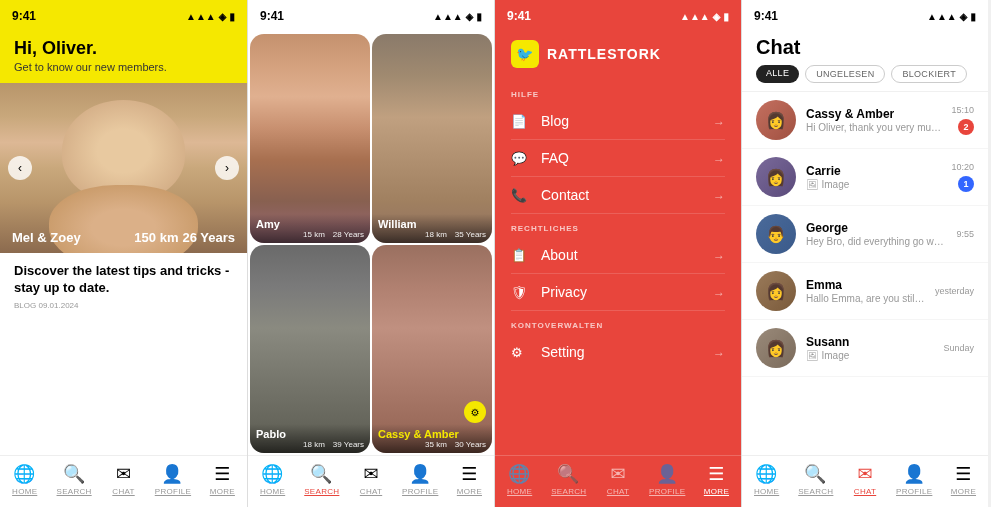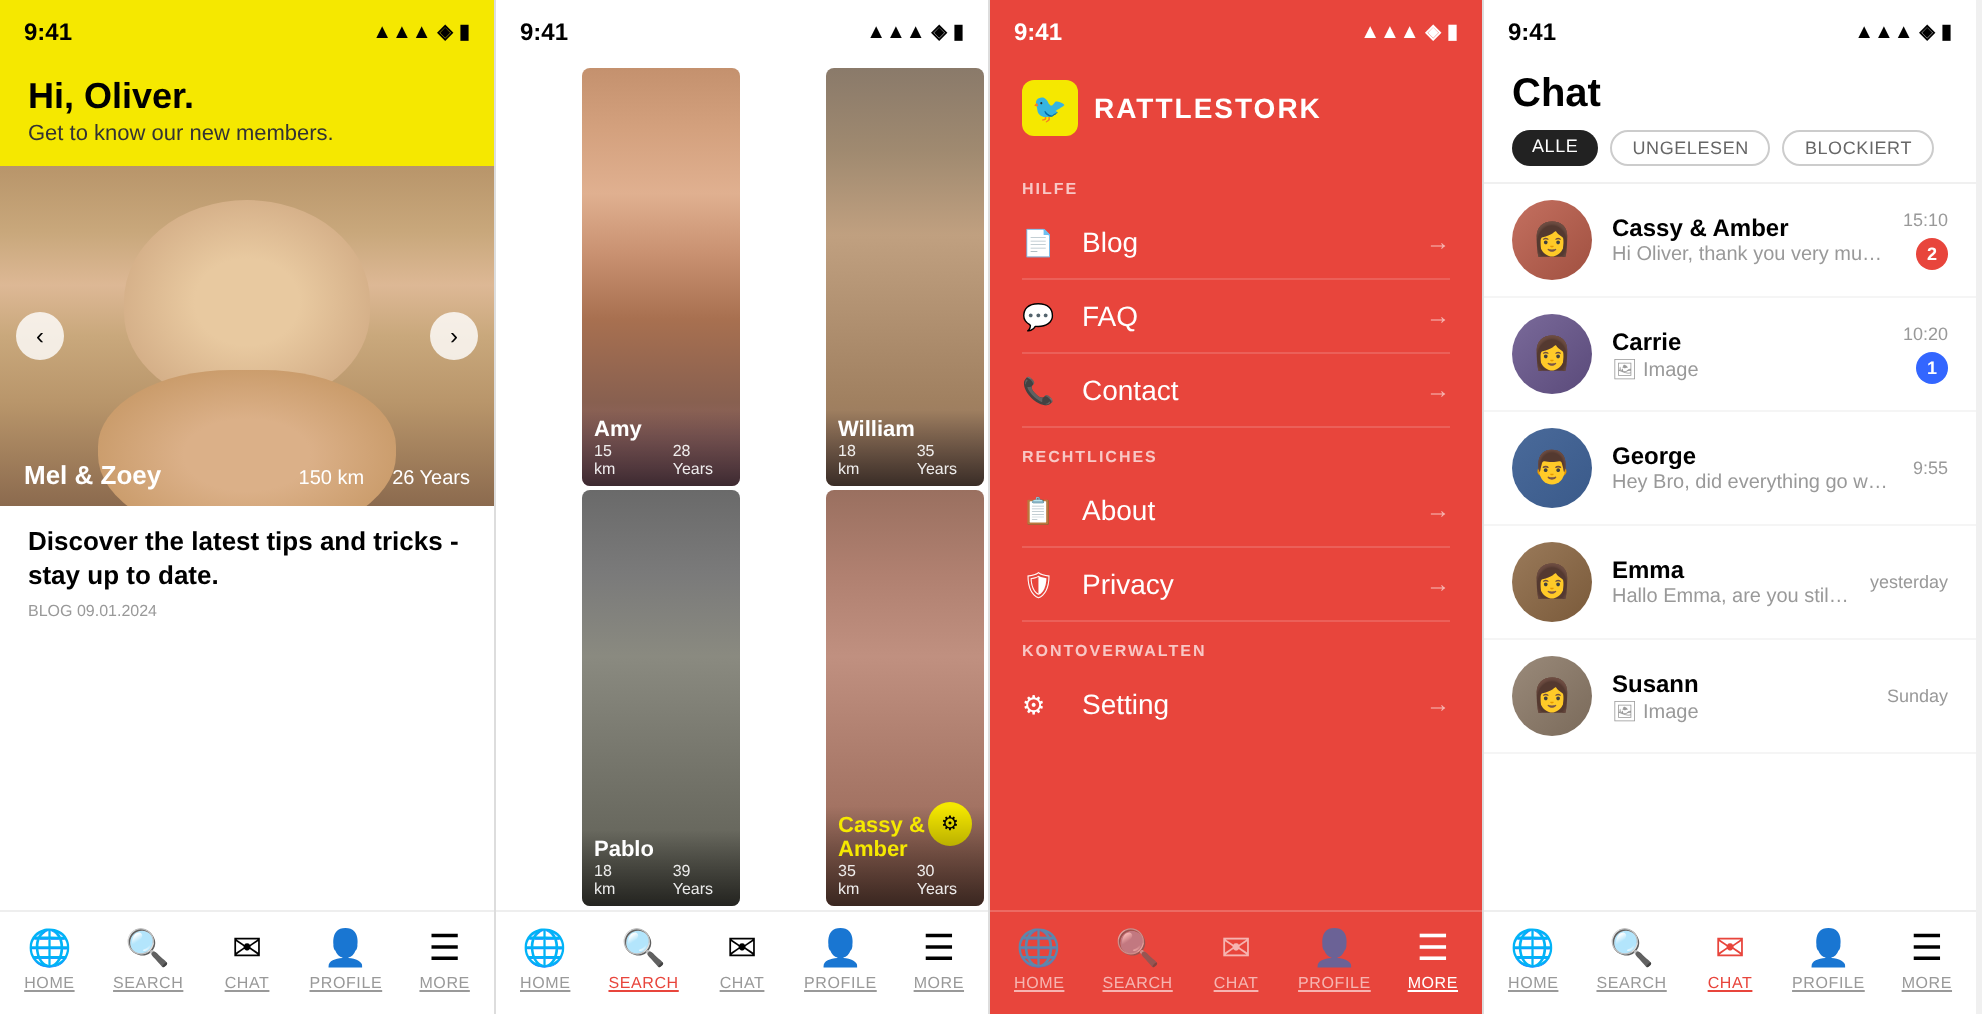--- a/index.html
+++ b/index.html
@@ -102,24 +102,25 @@
       color: #fff;
       font-weight: 700;
       font-size: 13px;
       z-index: 2;
     }
     .slide-meta {
       position: absolute;
       bottom: 8px;
       right: 12px;
       color: #fff;
-      font-size: 10px;
+      font-size: 13px;
       z-index: 2;
       display: flex;
-      gap: 14px;
+      gap: 4px;
+      font-weight: bold;
     }
     .slide-arrow {
       position: absolute;
       top: 50%;
       transform: translateY(-50%);
       width: 24px;
       height: 24px;
       background: rgba(255,255,255,0.8);
       border-radius: 50%;
       display: flex;
@@ -194,31 +195,30 @@
       flex: 1;
       display: grid;
       grid-template-columns: 1fr 1fr;
       gap: 2px;
       overflow: hidden;
       padding: 2px;
     }
     .grid-card {
       position: relative;
       overflow: hidden;
-      border-radius: 4px;
-      margin-left: 41px;
+      border-radius: 14px;
     }
     .grid-card-overlay {
       position: absolute;
       bottom: 0; left: 0; right: 0;
       background: linear-gradient(transparent, rgba(0,0,0,0.6));
       padding: 4px 6px;
     }
     .grid-card-name { color: #fff; font-size: 11px; font-weight: 700; }
-    .grid-card-meta { color: rgba(255,255,255,0.9); font-size: 8px; display: flex; gap: 20px; }
+    .grid-card-meta { color: rgba(255,255,255,0.9); font-size: 8px; display: flex; gap: 8px; justify-content: flex-end; }
 
     .grid-card .settings-fab {
       position: absolute;
       bottom: 30px;
       right: 6px;
       width: 22px;
       height: 22px;
       background: #f5e800;
       border-radius: 50%;
       display: flex;

